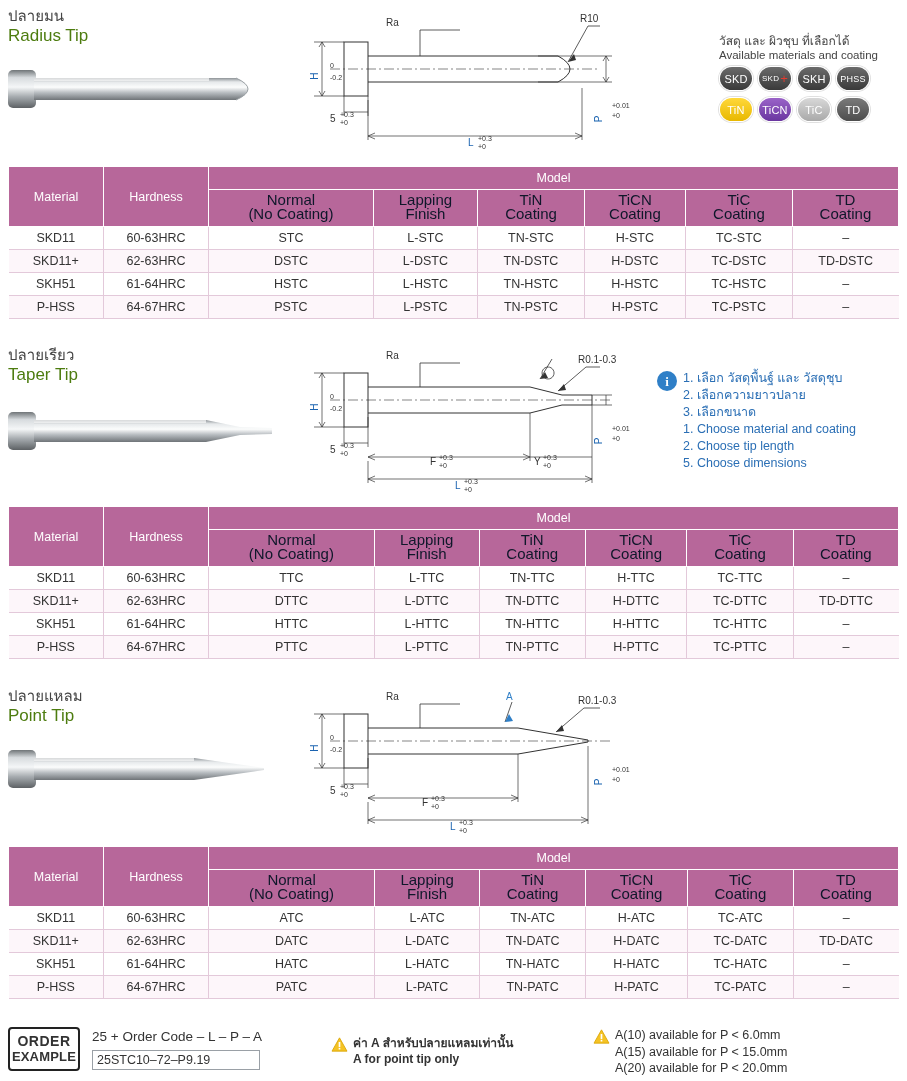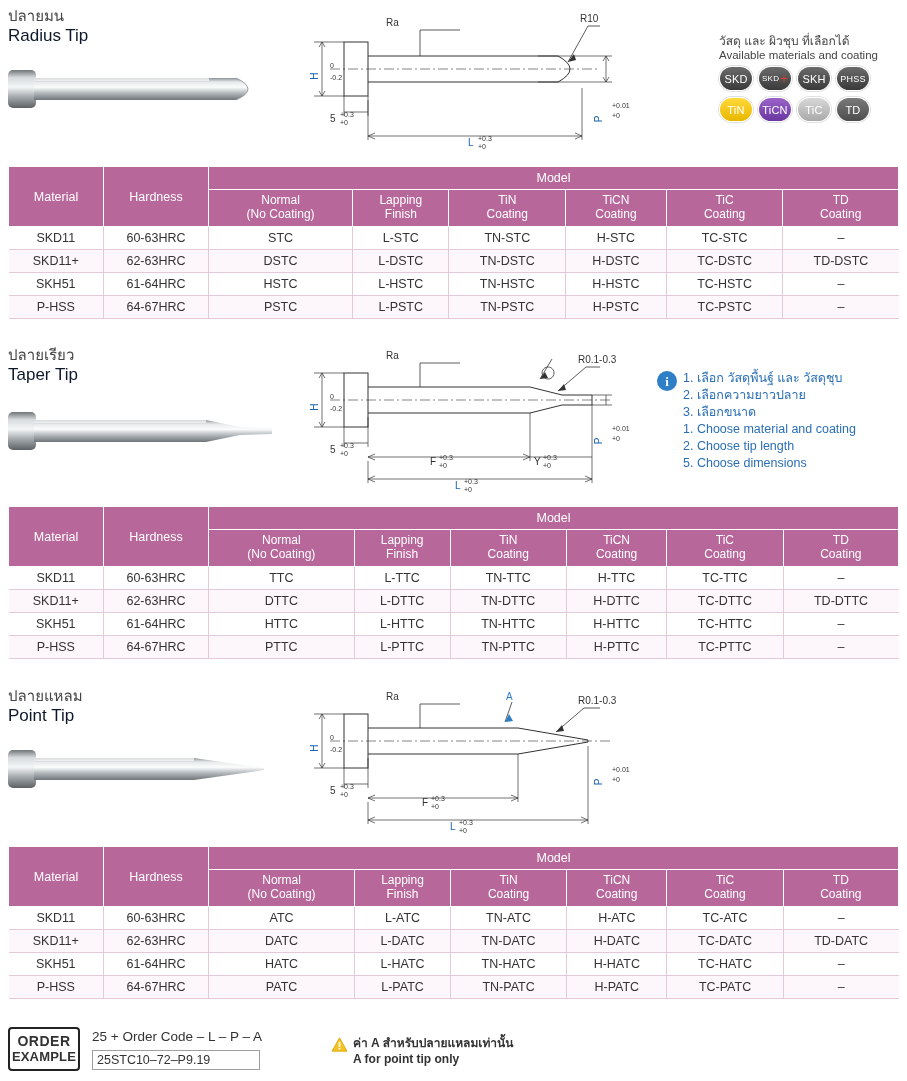--- a/index.html
+++ b/index.html
@@ -10,21 +10,21 @@
     background: #ffffff;
     font-family: "Liberation Sans", sans-serif;
     color: #333;
     position: relative;
     overflow: hidden;
   }
 
   
   .tip-head { position:absolute; left:8px; }
   .tip-head .th { font-size: 15px; color:#444; line-height:19px; }
-  .tip-head .en { font-size: 17px; color:#0f172a; line-height:21px; }
+  .tip-head .en { font-size: 17px; color:#4d7c0f; line-height:21px; }
 
   
   .prod { position:absolute; left:8px; }
   .prod svg { display:block; }
 
   
   .draw { position:absolute; }
   .draw svg { display:block; }
 
   
@@ -63,21 +63,21 @@
   table.spec {
     position:absolute; left:8px; width:891px;
     border-collapse:collapse; font-size:12.5px;
   }
   table.spec th, table.spec td { text-align:center; }
   .hdr-top th {
     background:#b7679a; color:#fff; font-weight:normal; font-size:12.5px;
     padding:4px 0; border:1px solid #fff;
   }
   .hdr-mid th {
-    background:#b7679a; color:#ffffff; font-weight:normal; font-size:12px;
+    background:#b7679a; color:#0f172a; font-weight:normal; font-size:15px;
     padding:3px 0 5px; border:1px solid #fff; line-height:14px;
   }
   .hdr-left {
     background:#b7679a; color:#fff; font-weight:normal; font-size:13px;
     border:1px solid #fff; vertical-align:middle;
   }
   table.spec tbody td {
     padding:4px 0; border-bottom:1px solid #e3c9da; color:#333; font-size:12.5px;
   }
   table.spec tbody tr:nth-child(odd) td { background:#ffffff; }
@@ -673,13 +673,29 @@
   <div class="warn" style="left:345px; top:8px; width:200px;font-weight:bold;">
     <svg class="wi" viewBox="0 0 20 18">
       <polygon points="10,1 19,17 1,17" fill="#f5c324" stroke="#d9a400" stroke-width="1"></polygon>
       <rect x="9" y="6" width="2" height="6" fill="#fff"></rect>
       <rect x="9" y="13" width="2" height="2" fill="#fff"></rect>
     </svg>
     <div style="margin-left:0">ค่า A สำหรับปลายแหลมเท่านั้น</div>
     <div>A for point tip only</div>
   </div>
 
+  <div class="avail">
+    <div class="row">
+      <svg class="wi" viewBox="0 0 20 18">
+        <polygon points="10,1 19,17 1,17" fill="#f5c324" stroke="#d9a400" stroke-width="1"></polygon>
+        <rect x="9" y="6" width="2" height="6" fill="#fff"></rect>
+        <rect x="9" y="13" width="2" height="2" fill="#fff"></rect>
+      </svg>
+      <span>A(10) available for P &lt; 6.0mm</span>
+    </div>
+    <div class="row">
+      <span>A(15) available for P &lt; 15.0mm</span>
+    </div>
+    <div class="row">
+      <span>A(20) available for P &lt; 20.0mm</span>
+    </div>
+  </div>
 </div>
 
 </body></html>

